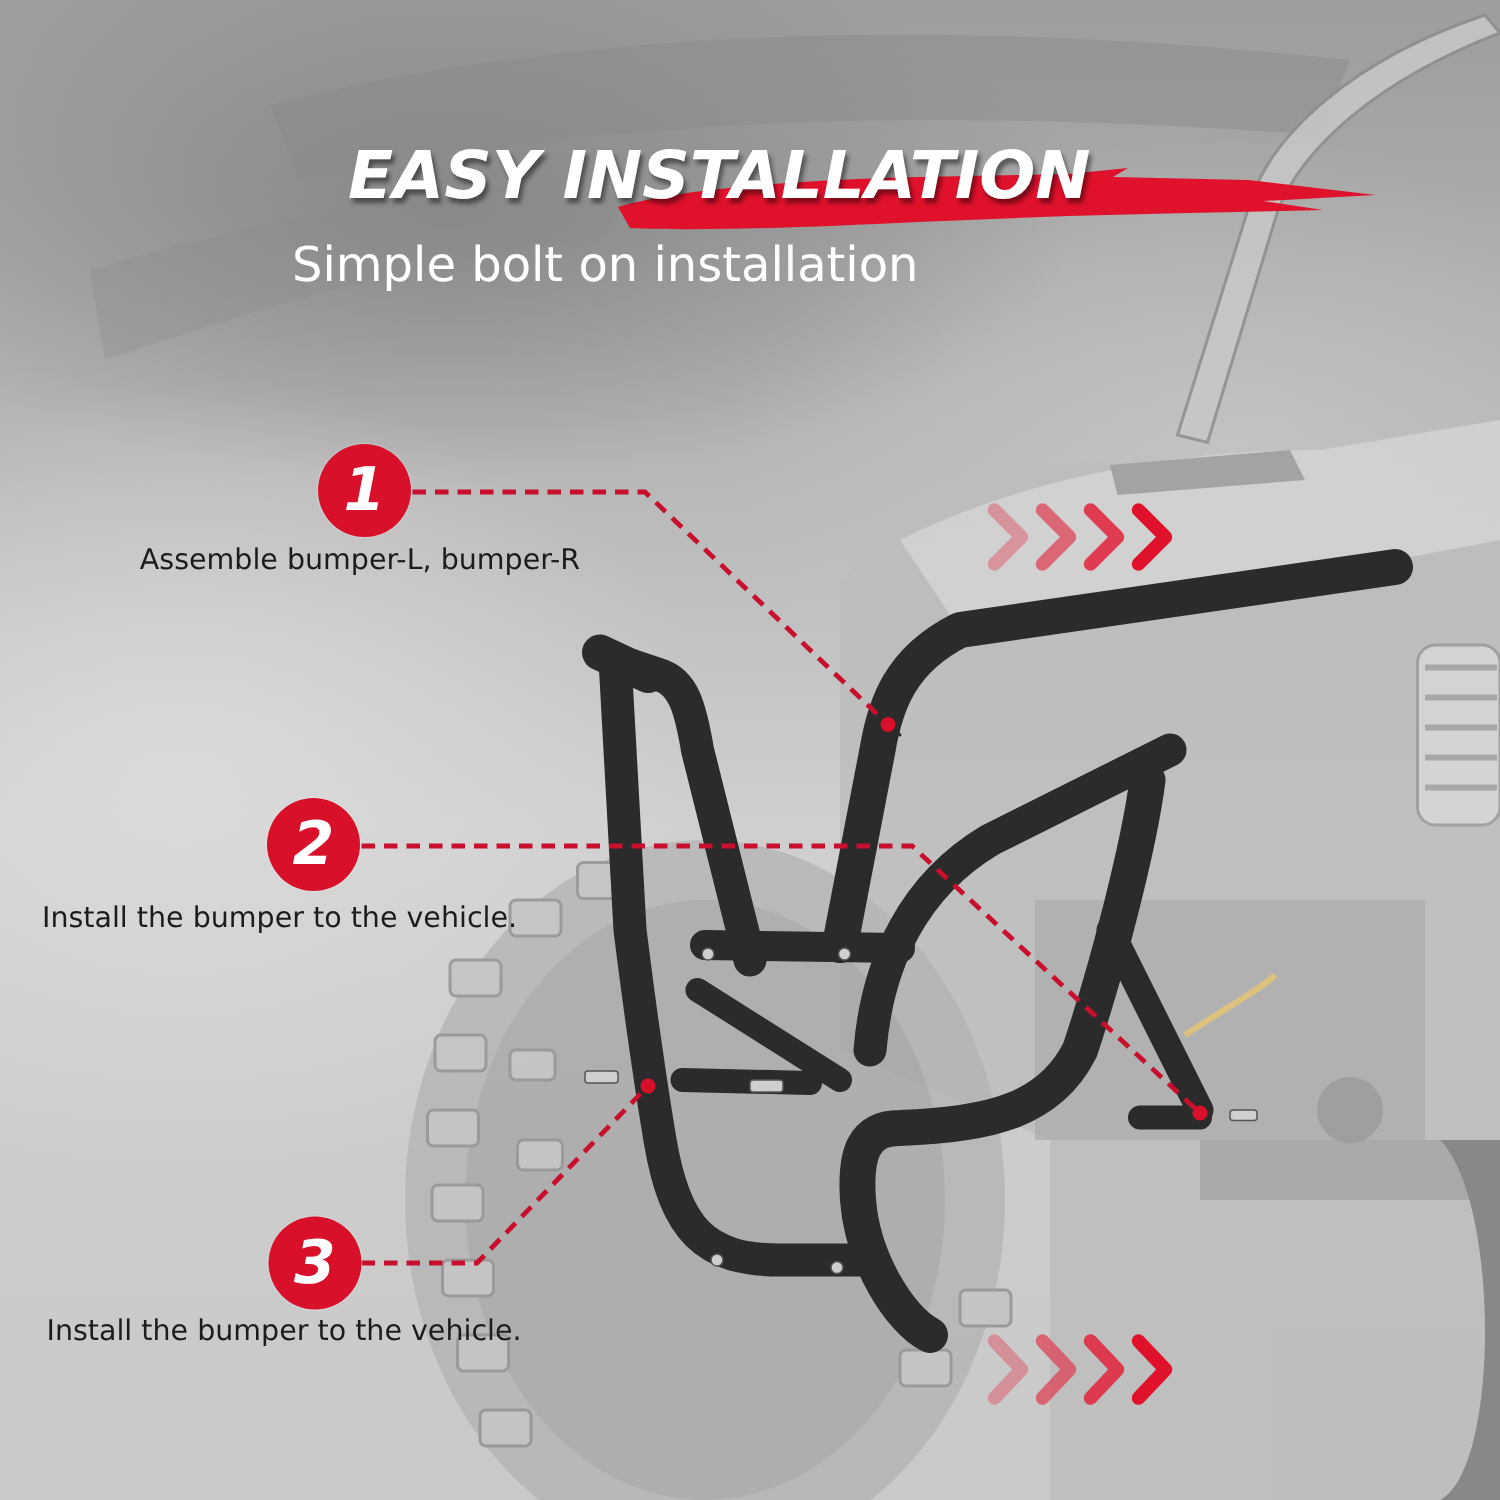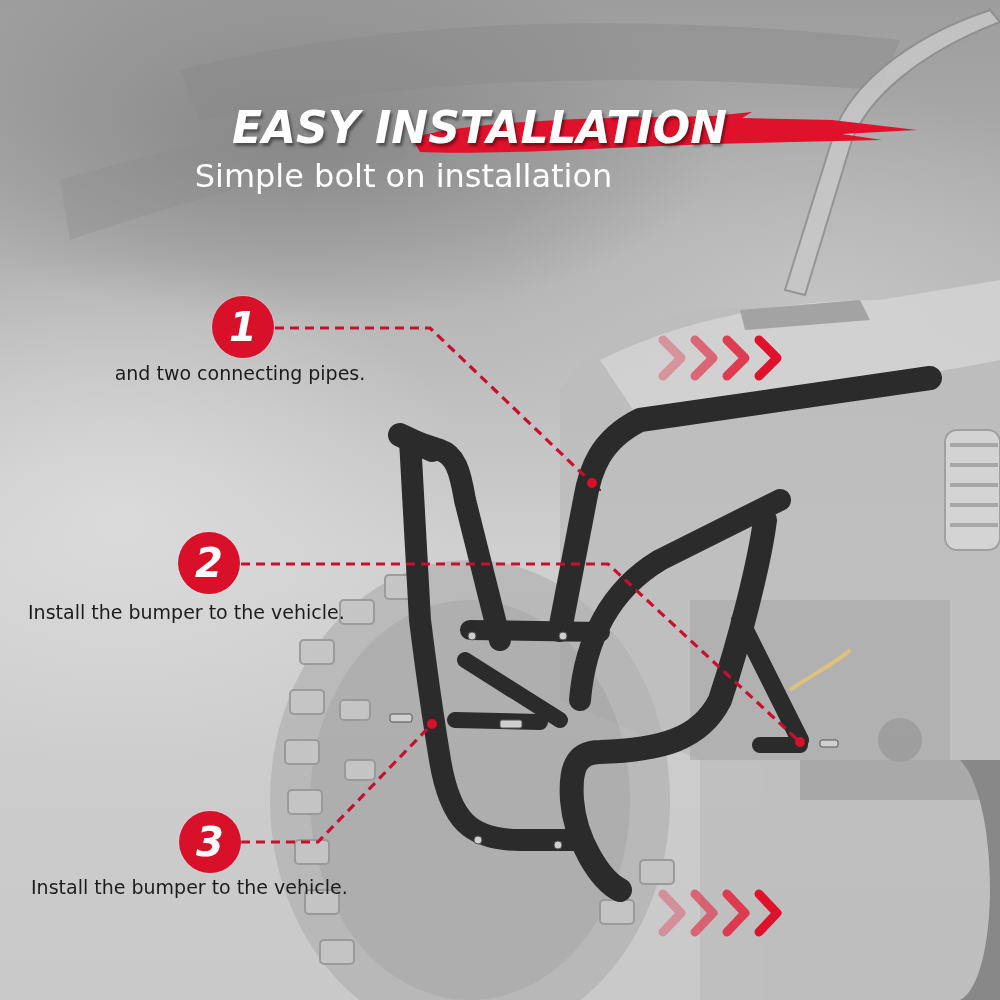--- a/index.html
+++ b/index.html
@@ -12,21 +12,21 @@
     position: absolute; inset: 0; overflow: hidden;
     background:
       radial-gradient(ellipse 520px 380px at 120px 520px, rgba(220,220,220,0.9), rgba(220,220,220,0) 70%),
       radial-gradient(ellipse 600px 260px at 300px 140px, rgba(120,120,120,0.7), rgba(120,120,120,0) 70%),
       radial-gradient(ellipse 480px 300px at 820px 300px, rgba(200,200,200,0.7), rgba(200,200,200,0) 70%),
       linear-gradient(180deg, #9d9d9d 0%, #b6b6b6 30%, #cfcfcf 55%, #c9c9c9 100%);
   }
   svg.scene { position: absolute; inset: 0; }
 
   .headline {
-    position: absolute; left: 232px; top: 102px;
+    position: absolute; left: 232px; top: 92px;
     font-family: "DejaVu Sans", sans-serif; font-weight: 900; font-style: italic;
     font-size: 44px; letter-spacing: 0px; color: #ffffff;
     text-shadow: 2px 3px 3px rgba(0,0,0,0.45);
     white-space: nowrap; z-index: 3;
   }
   .brush {
     position: absolute; left: 412px; top: 108px; width: 512px; height: 46px; z-index: 2;
   }
   .subline {
     position: absolute; left: 0; width: 807px; text-align: center; top: 155px;
@@ -147,21 +147,21 @@
   </svg>
 
   <div class="headline">EASY INSTALLATION</div>
 
   <div class="subline">
     <div>Simple bolt on installation</div>
   </div>
 
   <div class="step-badge" style="left:212px; top:296px;">1</div>
   <div class="step-text center" style="left:30px; top:362px; width:420px;">
-    <div>and two connecting pipes.</div>
+    <div>Assemble bumper-L, bumper-R</div>
   </div>
 
   <div class="step-badge" style="left:178px; top:532px;">2</div>
   <div class="step-text" style="left:28px; top:601px;">Install the bumper to the vehicle.</div>
 
   <div class="step-badge" style="left:179px; top:811px;">3</div>
   <div class="step-text" style="left:31px; top:876px;">Install the bumper to the vehicle.</div>
 
   <svg class="chevrons" style="left:655px; top:332px;" width="130" height="52" viewBox="0 0 130 52">
     <g fill="none" stroke-width="9" stroke-linecap="round" stroke-linejoin="round">

